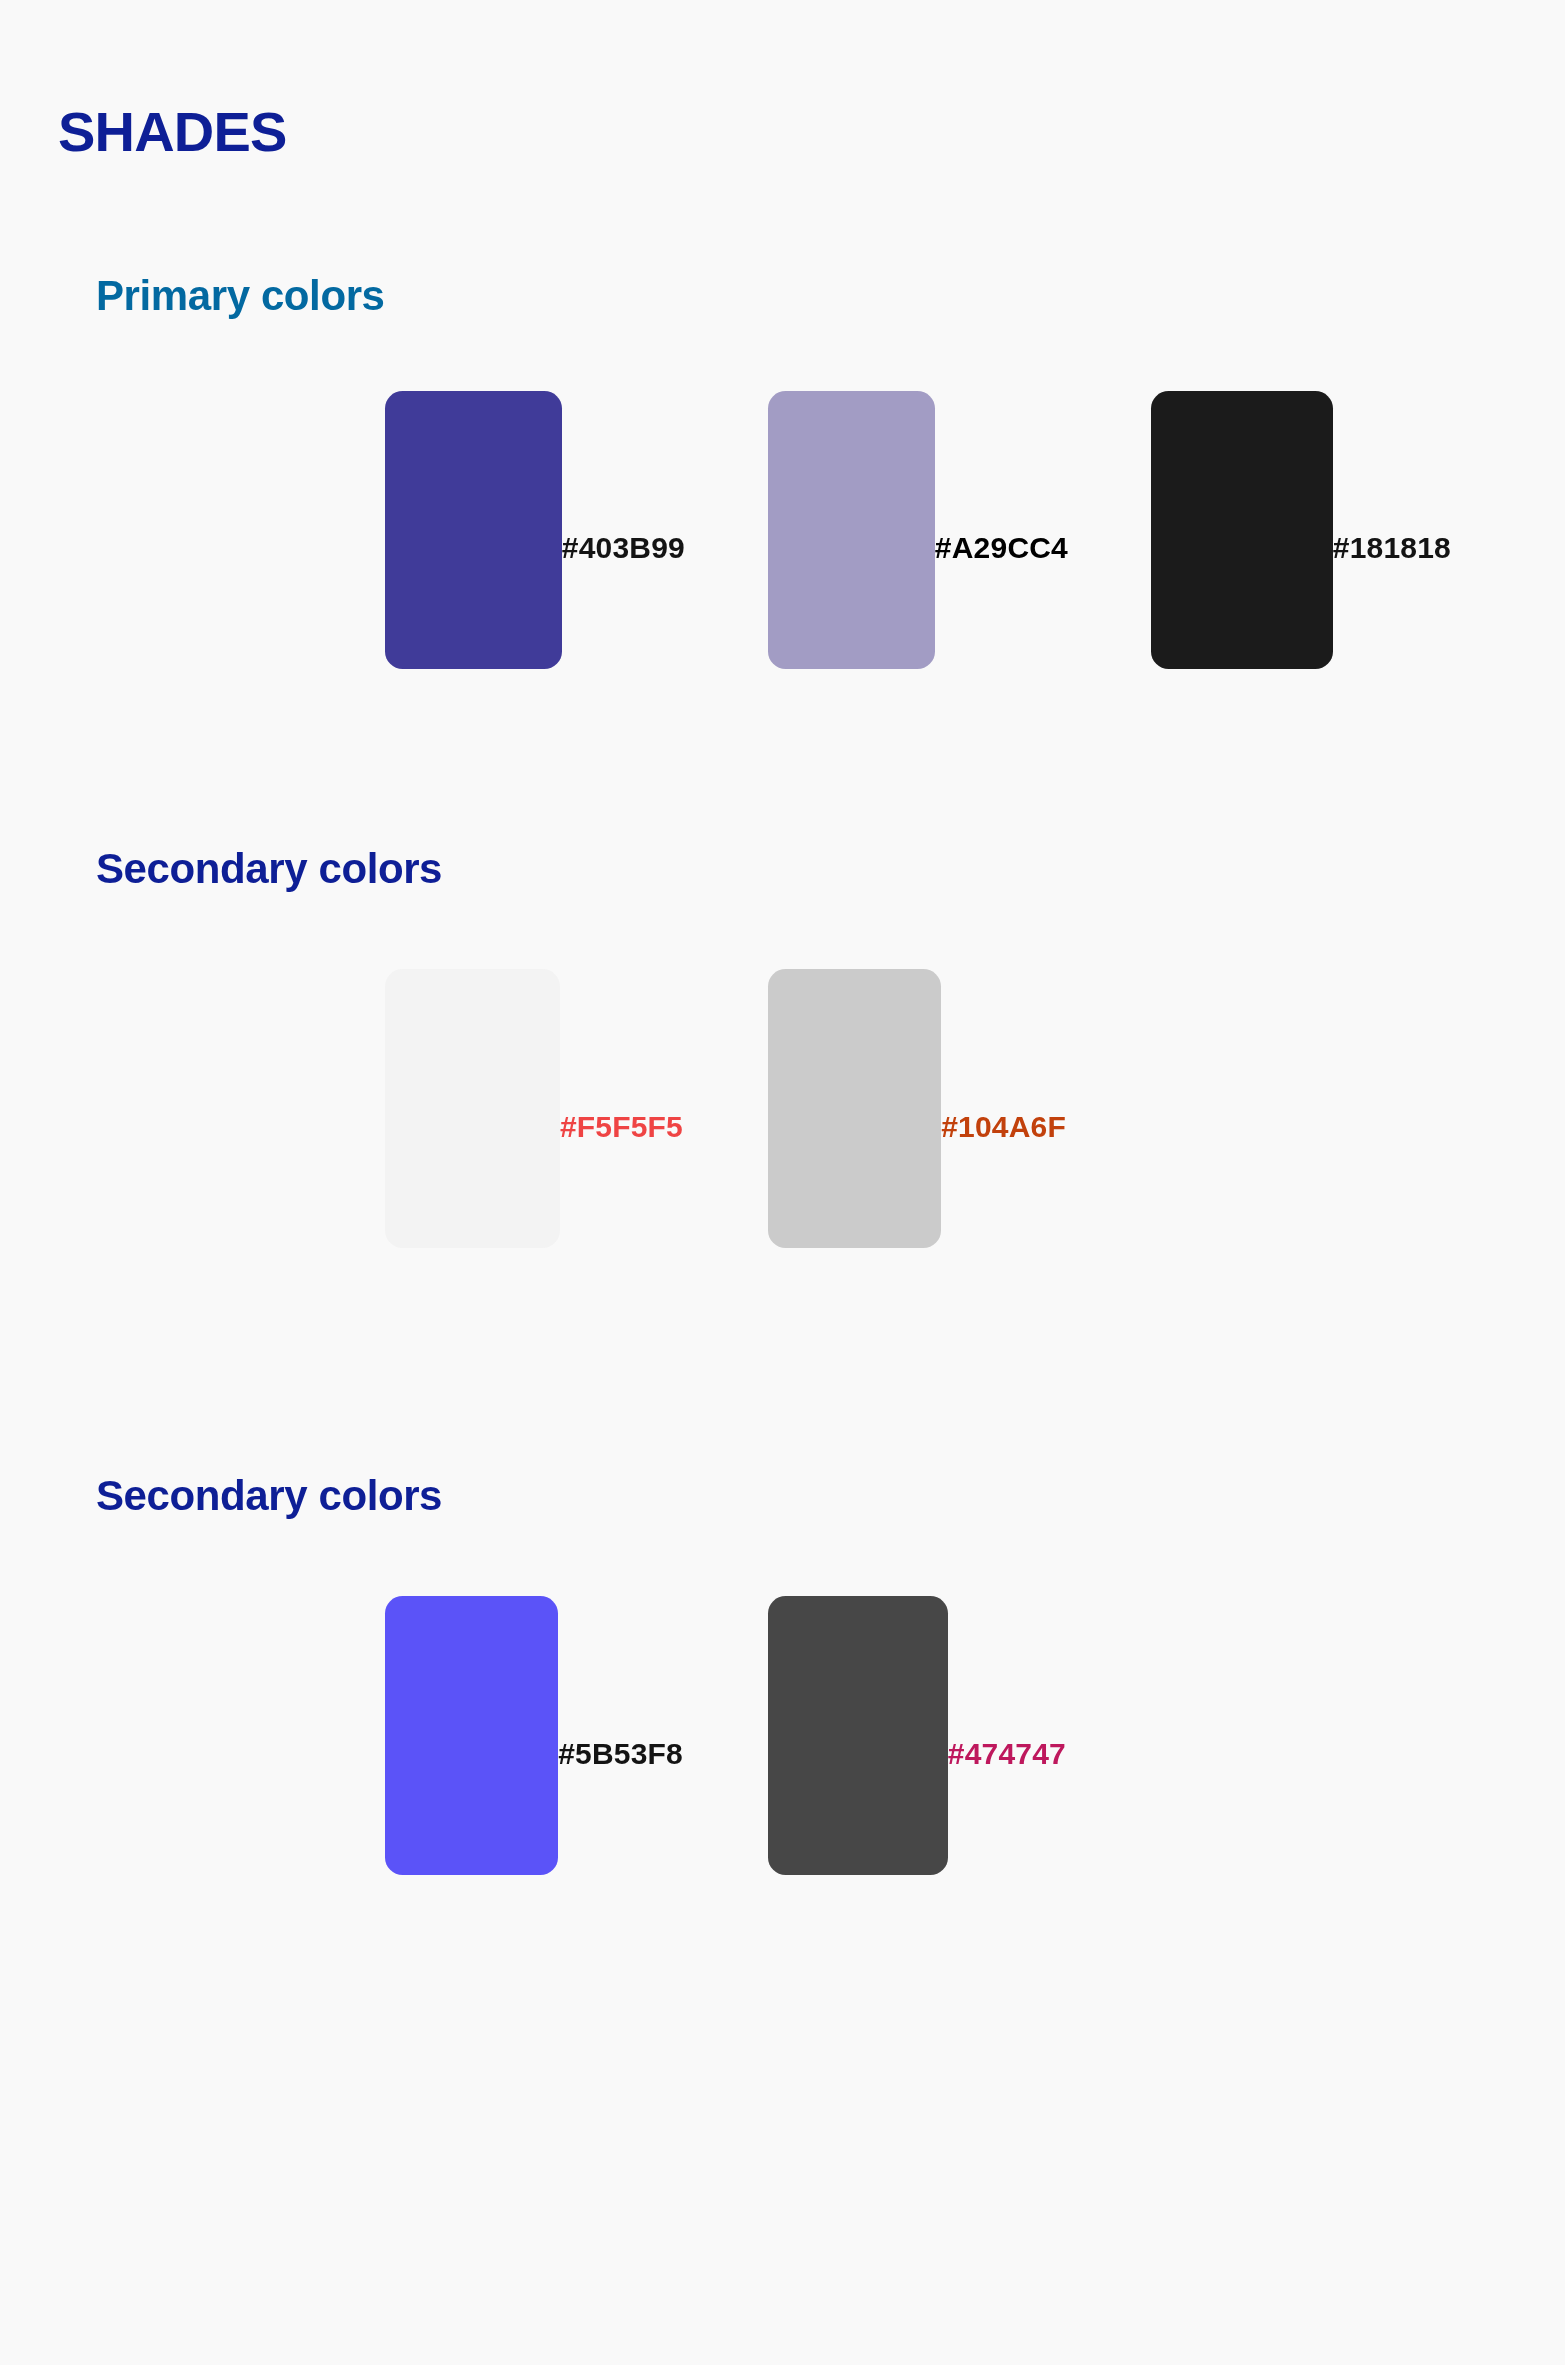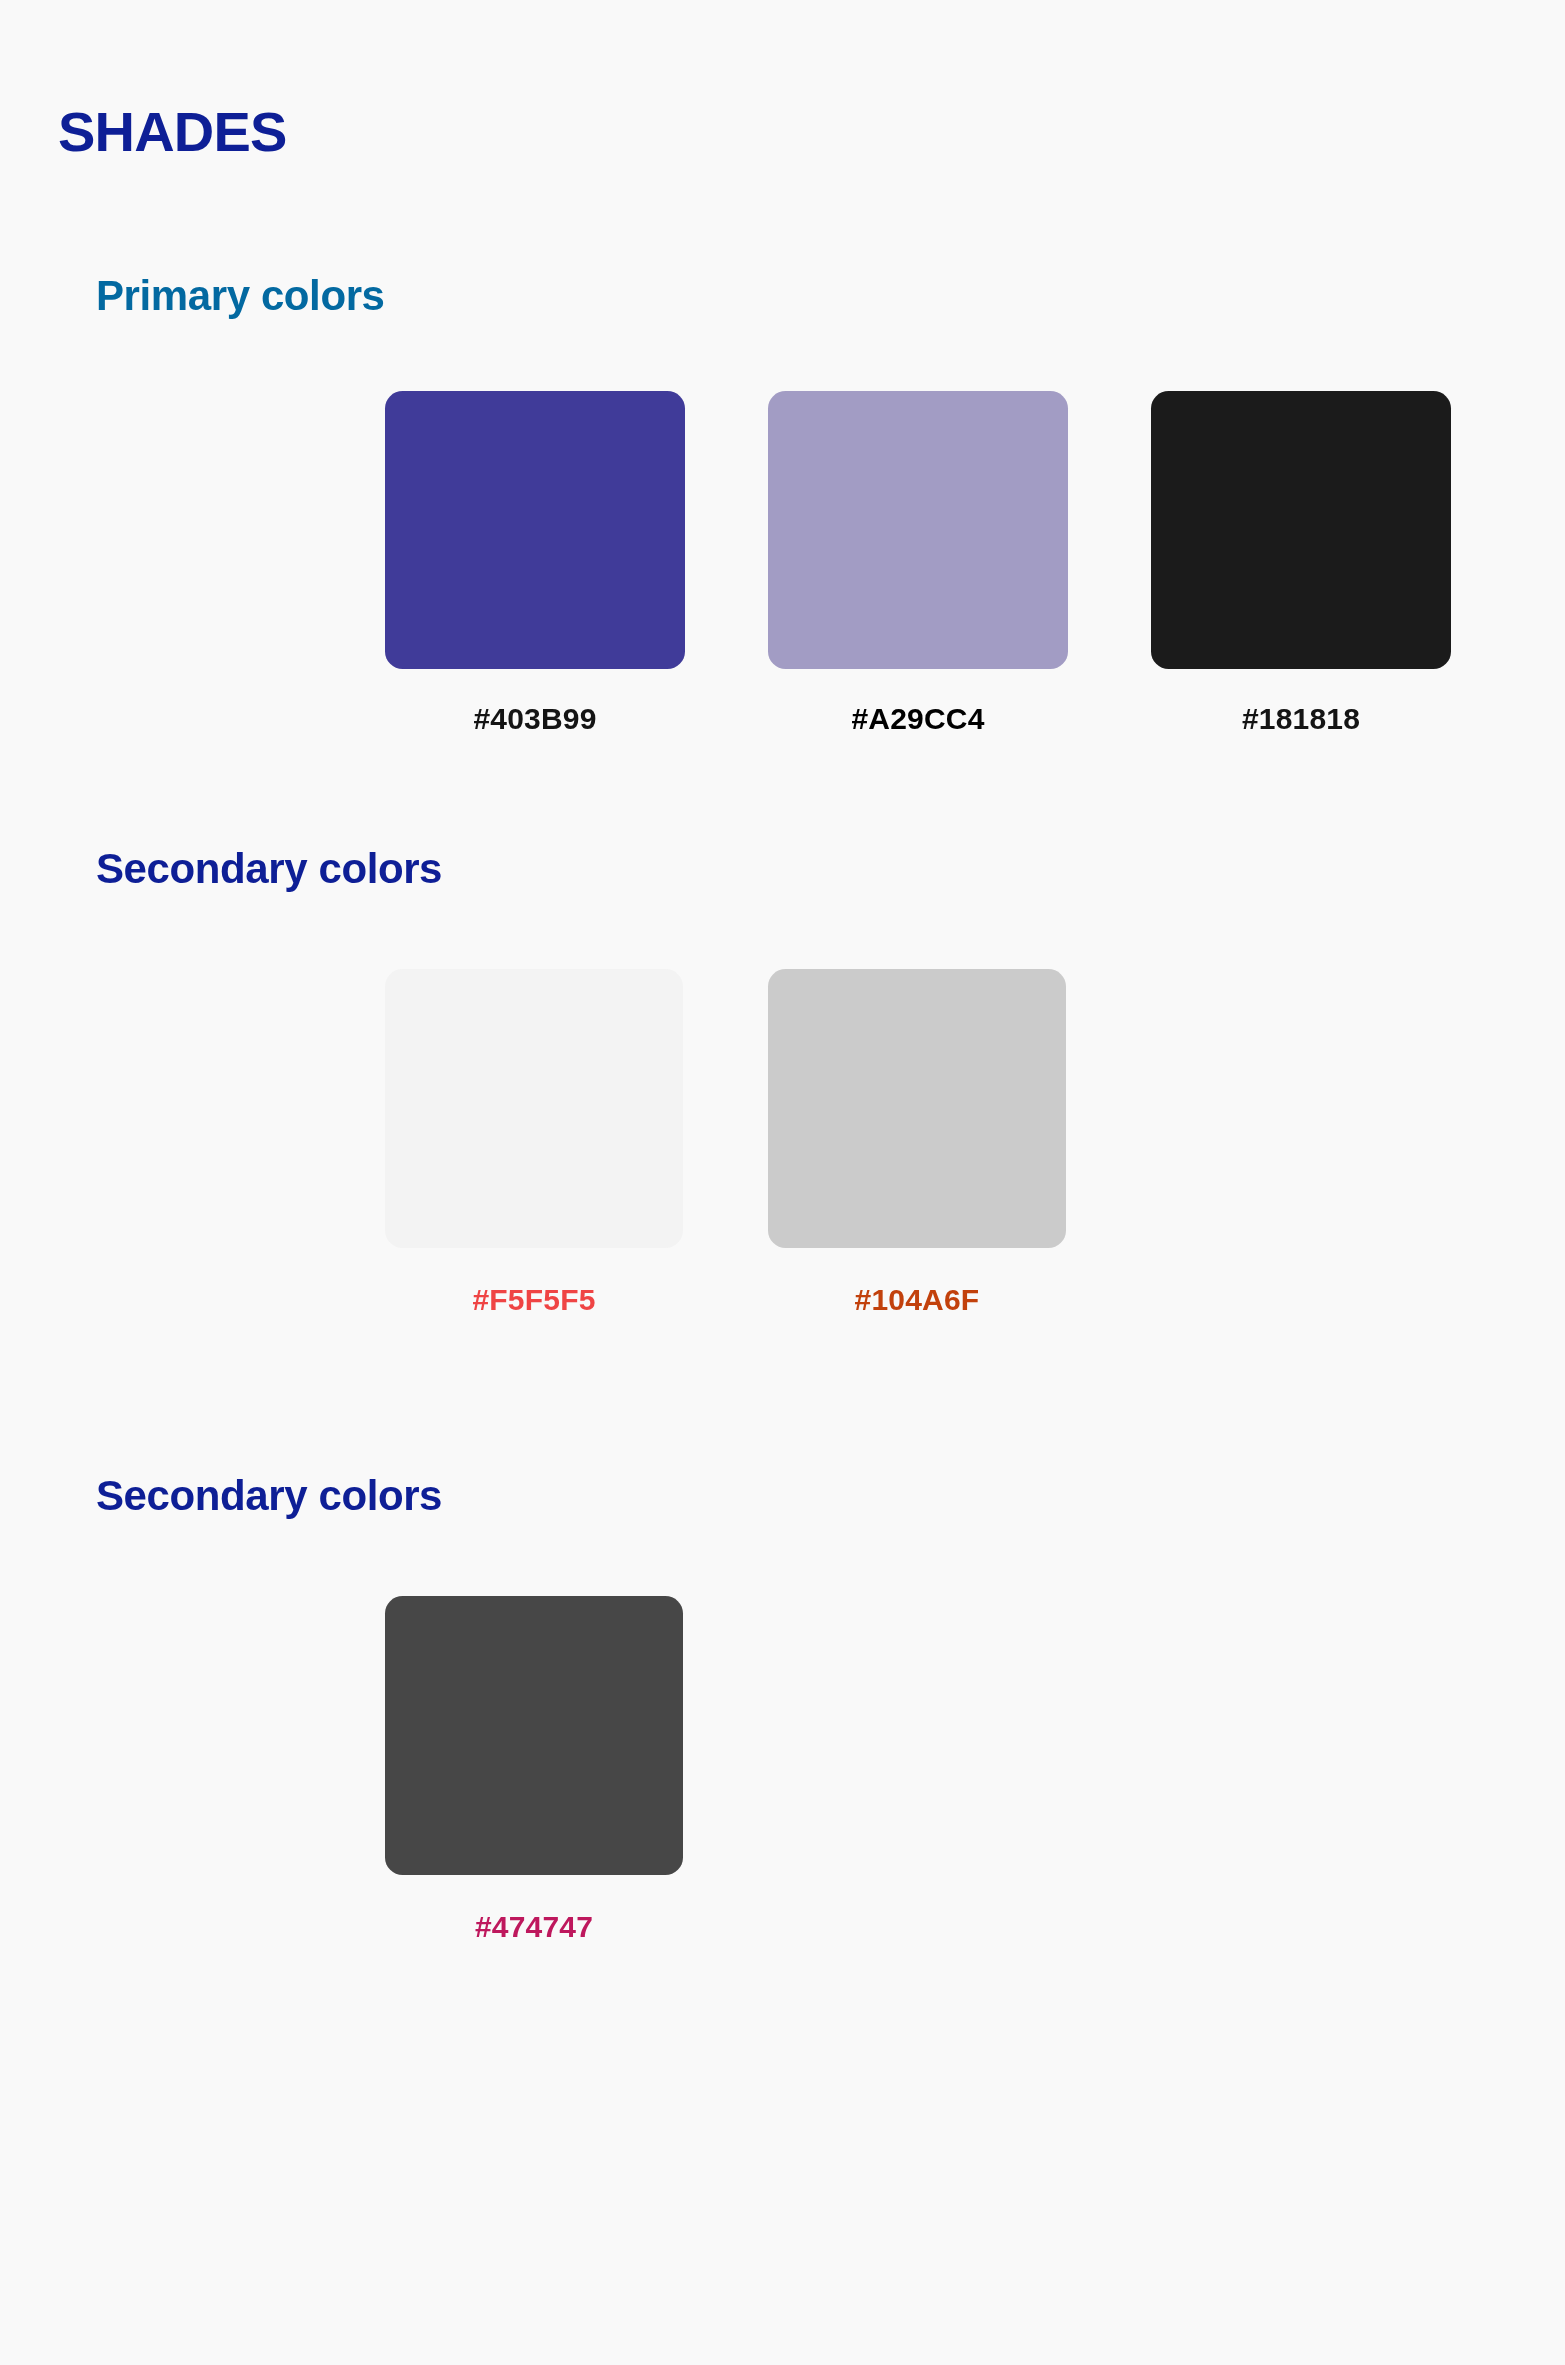--- a/index.html
+++ b/index.html
@@ -67,21 +67,20 @@
     top: 119px;
     display: flex;
     flex-direction: row;
     align-items: flex-start;
     gap: 83px;
   }
 
   .swatch-item {
     width: 300px;
     display: flex;
-    flex-direction: column;
     align-items: center;
   }
 
   .swatch-chip {
     width: 300px;
     height: 278px;
     border-radius: 17.6px;
     box-sizing: border-box;
   }
 
@@ -162,20 +161,24 @@
       </div>
 
     </div>
   </div>
 
   <div class="section section-3">
     <h2 class="section-title" style="color: rgb(14, 31, 150);">Secondary colors</h2>
 
     <div class="swatch-row">
 
+      <div class="swatch-item">
+        <div class="swatch-chip" style="background:#5B53F8"></div>
+        <div class="swatch-label" style="color: rgb(20, 20, 20);">#5B53F8</div>
+      </div>
 
       <div class="swatch-item">
         <div class="swatch-chip" style="background:#474747"></div>
         <div class="swatch-label" style="color: #be185d;">#474747</div>
       </div>
 
     </div>
   </div>
 
 </div>

